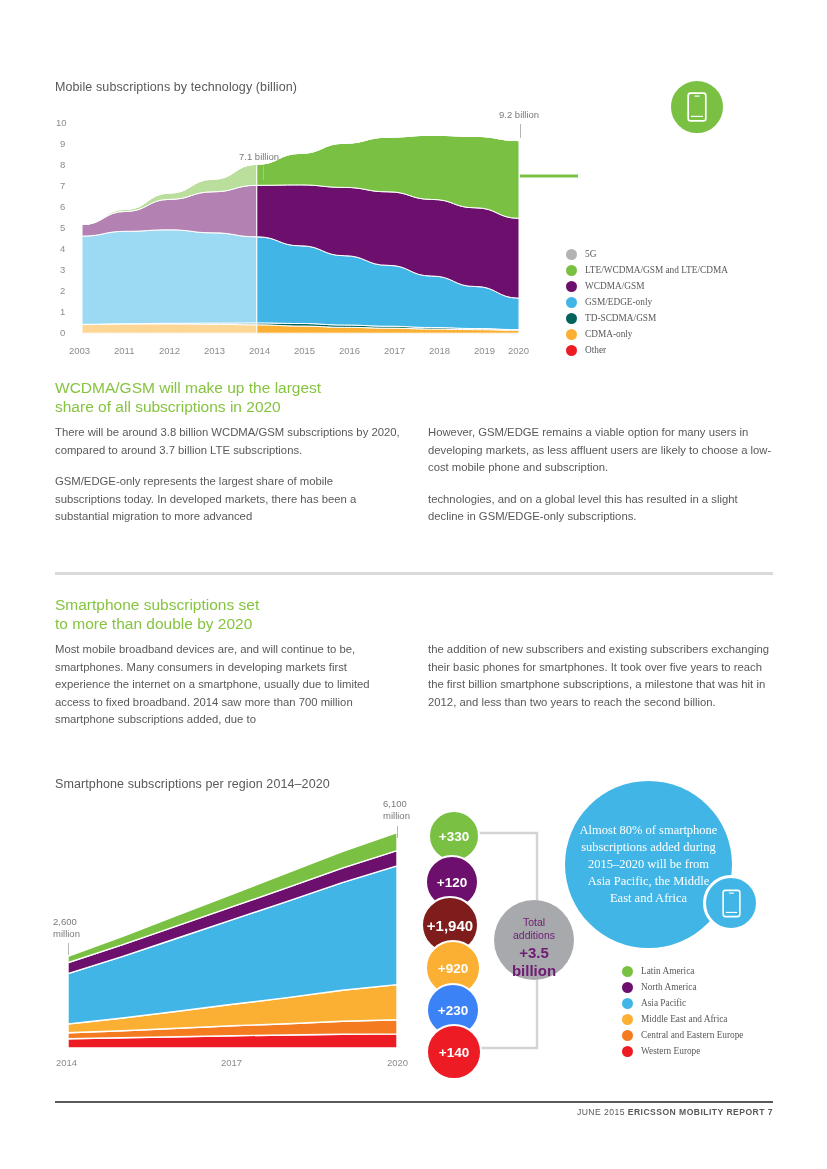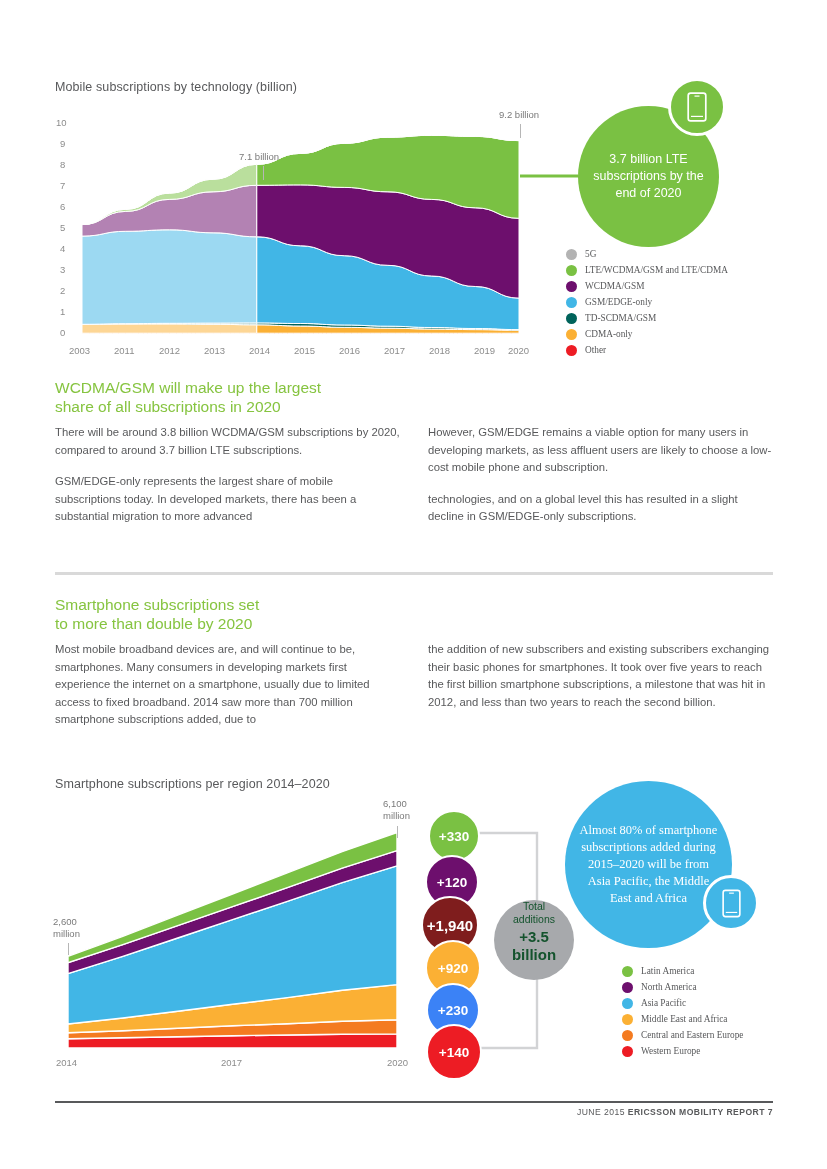--- a/index.html
+++ b/index.html
@@ -36,22 +36,22 @@
   .bubble{position:absolute;border-radius:50%;display:flex;align-items:center;
           justify-content:center;text-align:center;color:#fff;}
   .bubble .txt{font-size:12.5px;line-height:17px;}
   .badge{position:absolute;border-radius:50%;display:flex;align-items:center;
          justify-content:center;border:3px solid #fff;}
 
   
   .add-bub{position:absolute;border-radius:50%;display:flex;align-items:center;
            justify-content:center;color:#fff;font-weight:bold;border:2px solid #fff;
            box-sizing:border-box;}
-  .total-bub{position:absolute;border-radius:50%;background:#a7a9ac;color:#14532d;
-             display:flex;flex-direction:column;align-items:center;justify-content:flex-start;
+  .total-bub{position:absolute;border-radius:50%;background:#a7a9ac;color:#701a75;
+             display:flex;flex-direction:column;align-items:center;justify-content:flex-end;
              text-align:center;}
   .total-bub .t1{font-size:10.5px;line-height:13px;}
   .total-bub .t2{font-size:15px;line-height:18px;font-weight:bold;margin-top:2px;}
   svg.overlay{position:absolute;left:0;top:0;pointer-events:none;}
 </style>
 </head>
 <body>
 
 <div class="page">
 
@@ -139,23 +139,20 @@
       </div>
       <div class="row">
         <span class="sw" style="background: rgb(237, 28, 36);"></span>
         <span class="lb">Other</span>
       </div>
     </div>
 
   <svg class="overlay" width="827" height="1169">
     <line x1="520" y1="176" x2="578" y2="176" stroke="#7ac143" stroke-width="3"></line>
   </svg>
-  <div class="bubble" id="bubble-green" style="left:578px;top:106px;width:141px;height:141px;background:#7ac143;">
-    <div class="txt" style="padding:0 14px;">3.7 billion LTE subscriptions by the end of 2020</div>
-  </div>
   <div class="badge" style="left:668px;top:78px;width:52px;height:52px;background:#7ac143;">
     <svg width="20" height="30" viewBox="0 0 20 30">
       <rect x="1.2" y="1.2" width="17.6" height="27.6" rx="2.4" ry="2.4" fill="none" stroke="#ffffff" stroke-width="1.7"></rect>
       <line x1="4" y1="24.4" x2="16" y2="24.4" stroke="#ffffff" stroke-width="1.2"></line>
       <line x1="7.5" y1="4.1" x2="12.5" y2="4.1" stroke="#ffffff" stroke-width="1.2"></line>
     </svg>
   </div>
 
   <h2 class="sec-head" style="left:55px;top:378px;width:380px;">
     <span>WCDMA/GSM will make up the largest</span><br>

